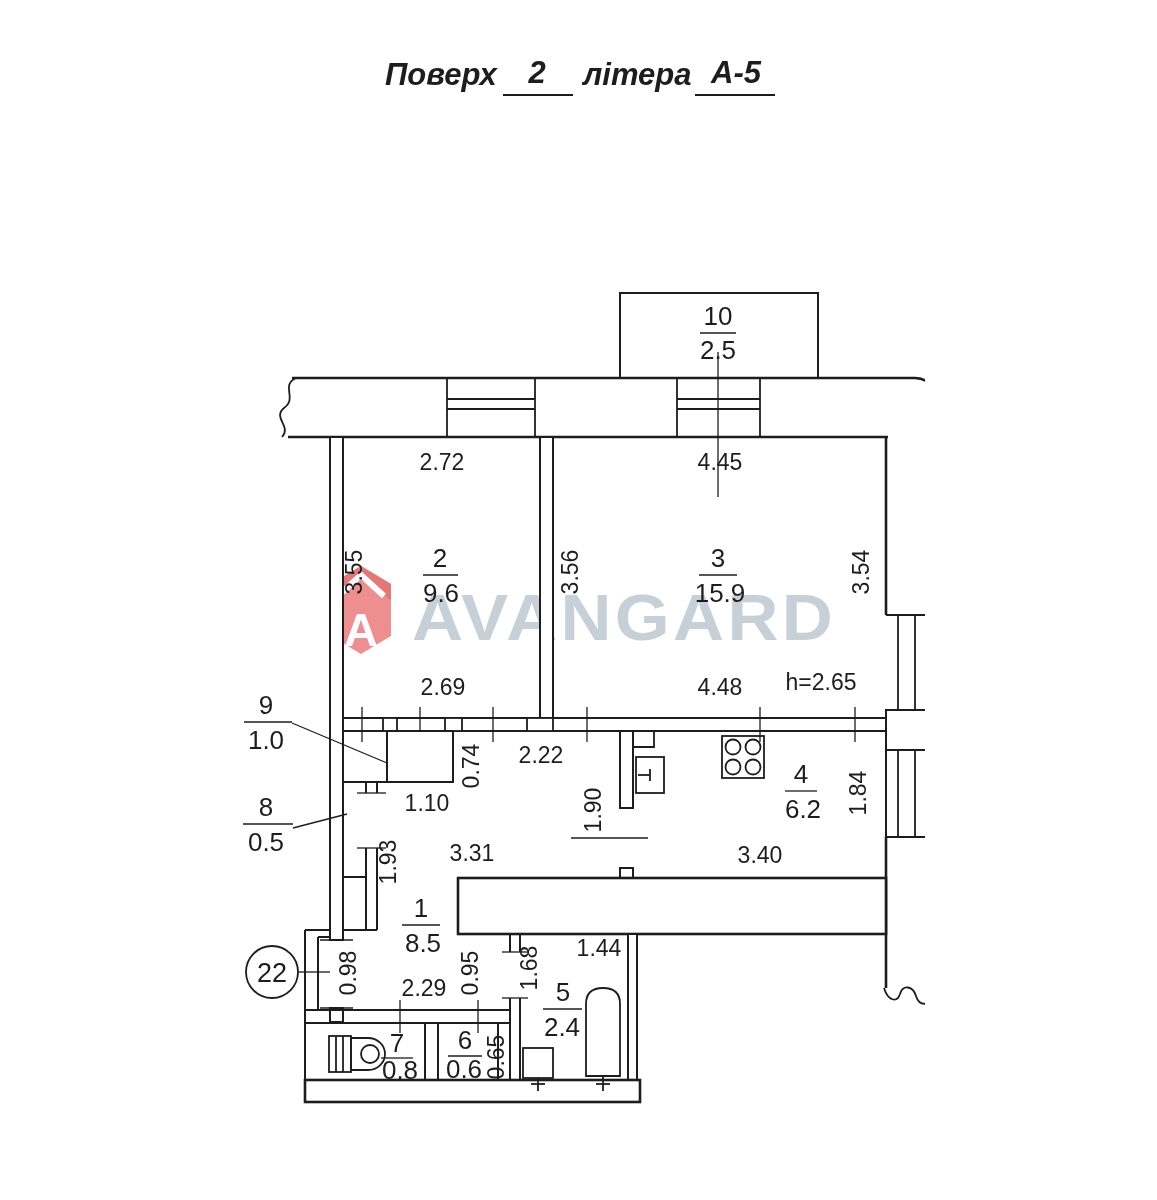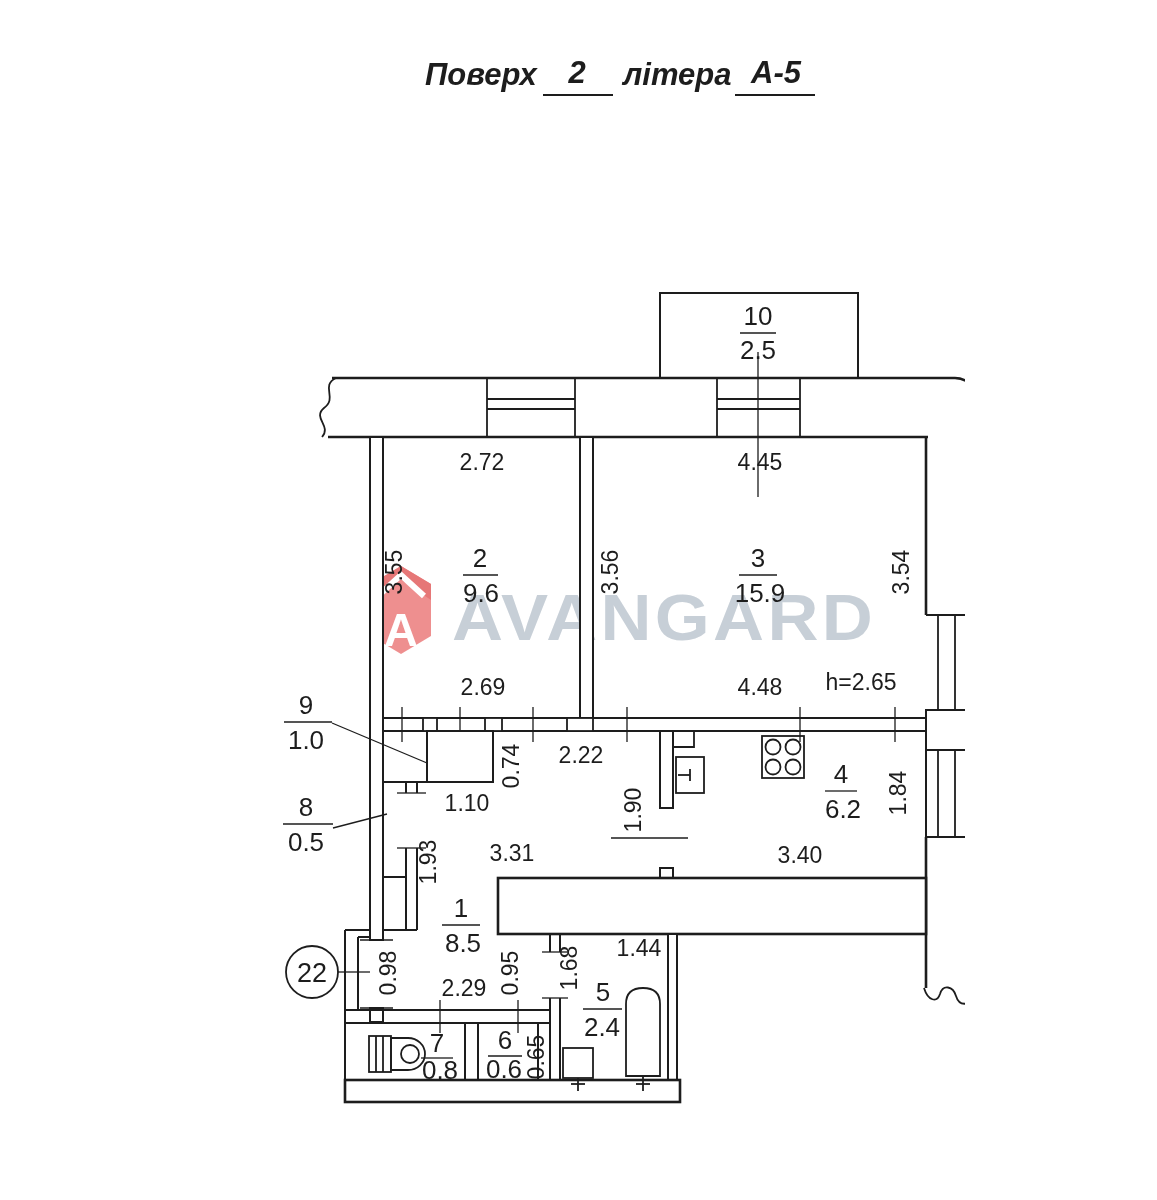--- a/index.html
+++ b/index.html
@@ -1,17 +1,17 @@
 <!DOCTYPE html>
 <html><head>
 <meta charset="utf-8">
 <style>
   html,body{margin:0;padding:0;background:#ffffff;}
   .page{position:relative;width:925px;height:1200px;background:#fff;overflow:hidden;
-        font-family:"Liberation Sans", sans-serif;margin-left:40px;}
+        font-family:"Liberation Sans", sans-serif;}
   svg{display:block;}
   text{fill:#1d1d1d;font-family:"Liberation Sans", sans-serif;}
   .dim{font-size:23px;}
   .roomnum{font-size:26px;}
   .roomarea{font-size:26px;}
   .title-text{font-size:31px;font-style:italic;font-weight:bold;}
   .badge{font-size:27px;}
   .hnote{font-size:23px;}
   .wm-text{font-size:64px;font-weight:bold;fill:#c5cdd5;letter-spacing:3px;}
   .wm-a{font-size:47px;font-weight:bold;fill:#ffffff;}

